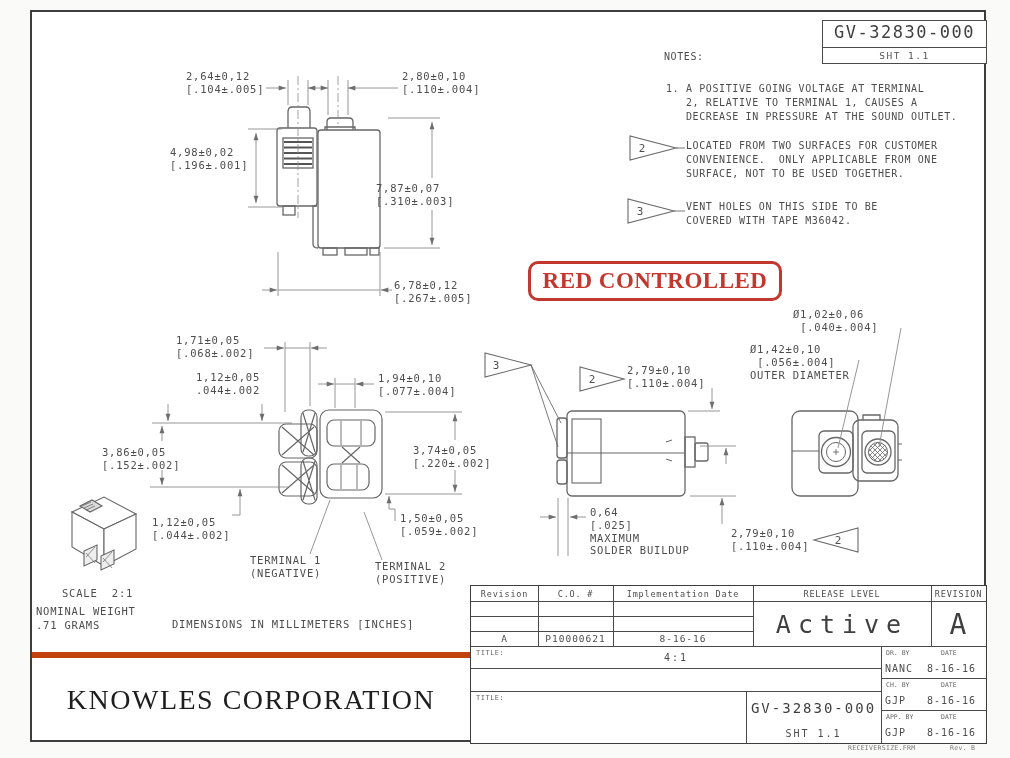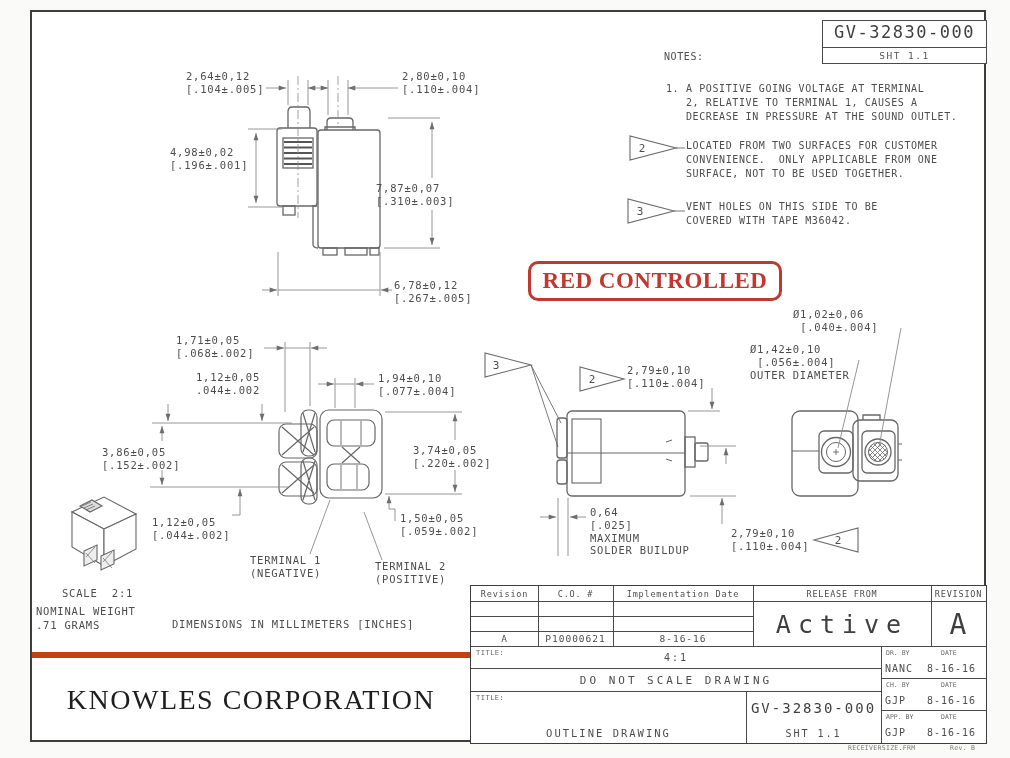--- a/index.html
+++ b/index.html
@@ -285,31 +285,29 @@
   <div class="vl" style="left:410px; top:60px; height:97px;"></div>
   <div class="vl" style="left:275px; top:105px; height:52px;"></div>
 
   <div class="c hdr9 ctr" style="left:0;   top:3px;  width:67px;">Revision</div>
   <div class="c hdr9 ctr" style="left:67px; top:3px; width:75px;">C.O. #</div>
   <div class="c hdr9 ctr" style="left:142px; top:3px; width:140px;">Implementation Date</div>
   <div class="c val9 ctr" style="left:0;   top:47px; width:67px;">A</div>
   <div class="c val9 ctr" style="left:67px; top:47px; width:75px;">P10000621</div>
   <div class="c val9 ctr" style="left:142px; top:47px; width:140px;">8-16-16</div>
 
-  <div class="c hdr9 ctr" style="left:282px; top:3px; width:178px;">RELEASE FROM</div>
+  <div class="c hdr9 ctr" style="left:282px; top:3px; width:178px;">RELEASE LEVEL</div>
   <div class="c ctr" style="left:282px; top:24px; width:178px; font-size:25px; letter-spacing:7px; color:#3f3f3f;">Active</div>
   <div class="c hdr9 ctr" style="left:460px; top:3px; width:55px;">REVISION</div>
   <div class="c ctr" style="left:460px; top:22px; width:55px; font-size:28px; letter-spacing:1px; color:#3f3f3f;">A</div>
 
   <div class="c" style="left:5px; top:63px; font-size:7px; letter-spacing:0.5px; color:#666;">TITLE:</div>
   <div class="c ctr" style="left:0; top:66px; width:410px; font-size:10px; letter-spacing:2px;">4:1</div>
-  <div class="c ctr" style="left:0; top:88px; width:410px; font-size:11px; letter-spacing:3px;">DO NOT SCALE DRAWING</div>
 
   <div class="c" style="left:5px; top:108px; font-size:7px; letter-spacing:0.5px; color:#666;">TITLE:</div>
-  <div class="c ctr" style="left:0; top:141px; width:275px; font-size:10.5px; letter-spacing:2px;">OUTLINE DRAWING</div>
   <div class="c ctr" style="left:275px; top:114px; width:135px; font-size:14px; letter-spacing:2px; color:#3f3f3f;">GV-32830-000</div>
   <div class="c ctr" style="left:275px; top:142px; width:135px; font-size:10px; letter-spacing:2px;">SHT 1.1</div>
 
   <div class="c" style="left:415px; top:63px;  font-size:6.5px; color:#666;">DR. BY</div>
   <div class="c" style="left:470px; top:63px;  font-size:6.5px; color:#666;">DATE</div>
   <div class="c" style="left:414px; top:77px;  font-size:10px; letter-spacing:1px;">NANC</div>
   <div class="c" style="left:456px; top:77px;  font-size:10px; letter-spacing:1px;">8-16-16</div>
 
   <div class="c" style="left:415px; top:95px;  font-size:6.5px; color:#666;">CH. BY</div>
   <div class="c" style="left:470px; top:95px;  font-size:6.5px; color:#666;">DATE</div>

